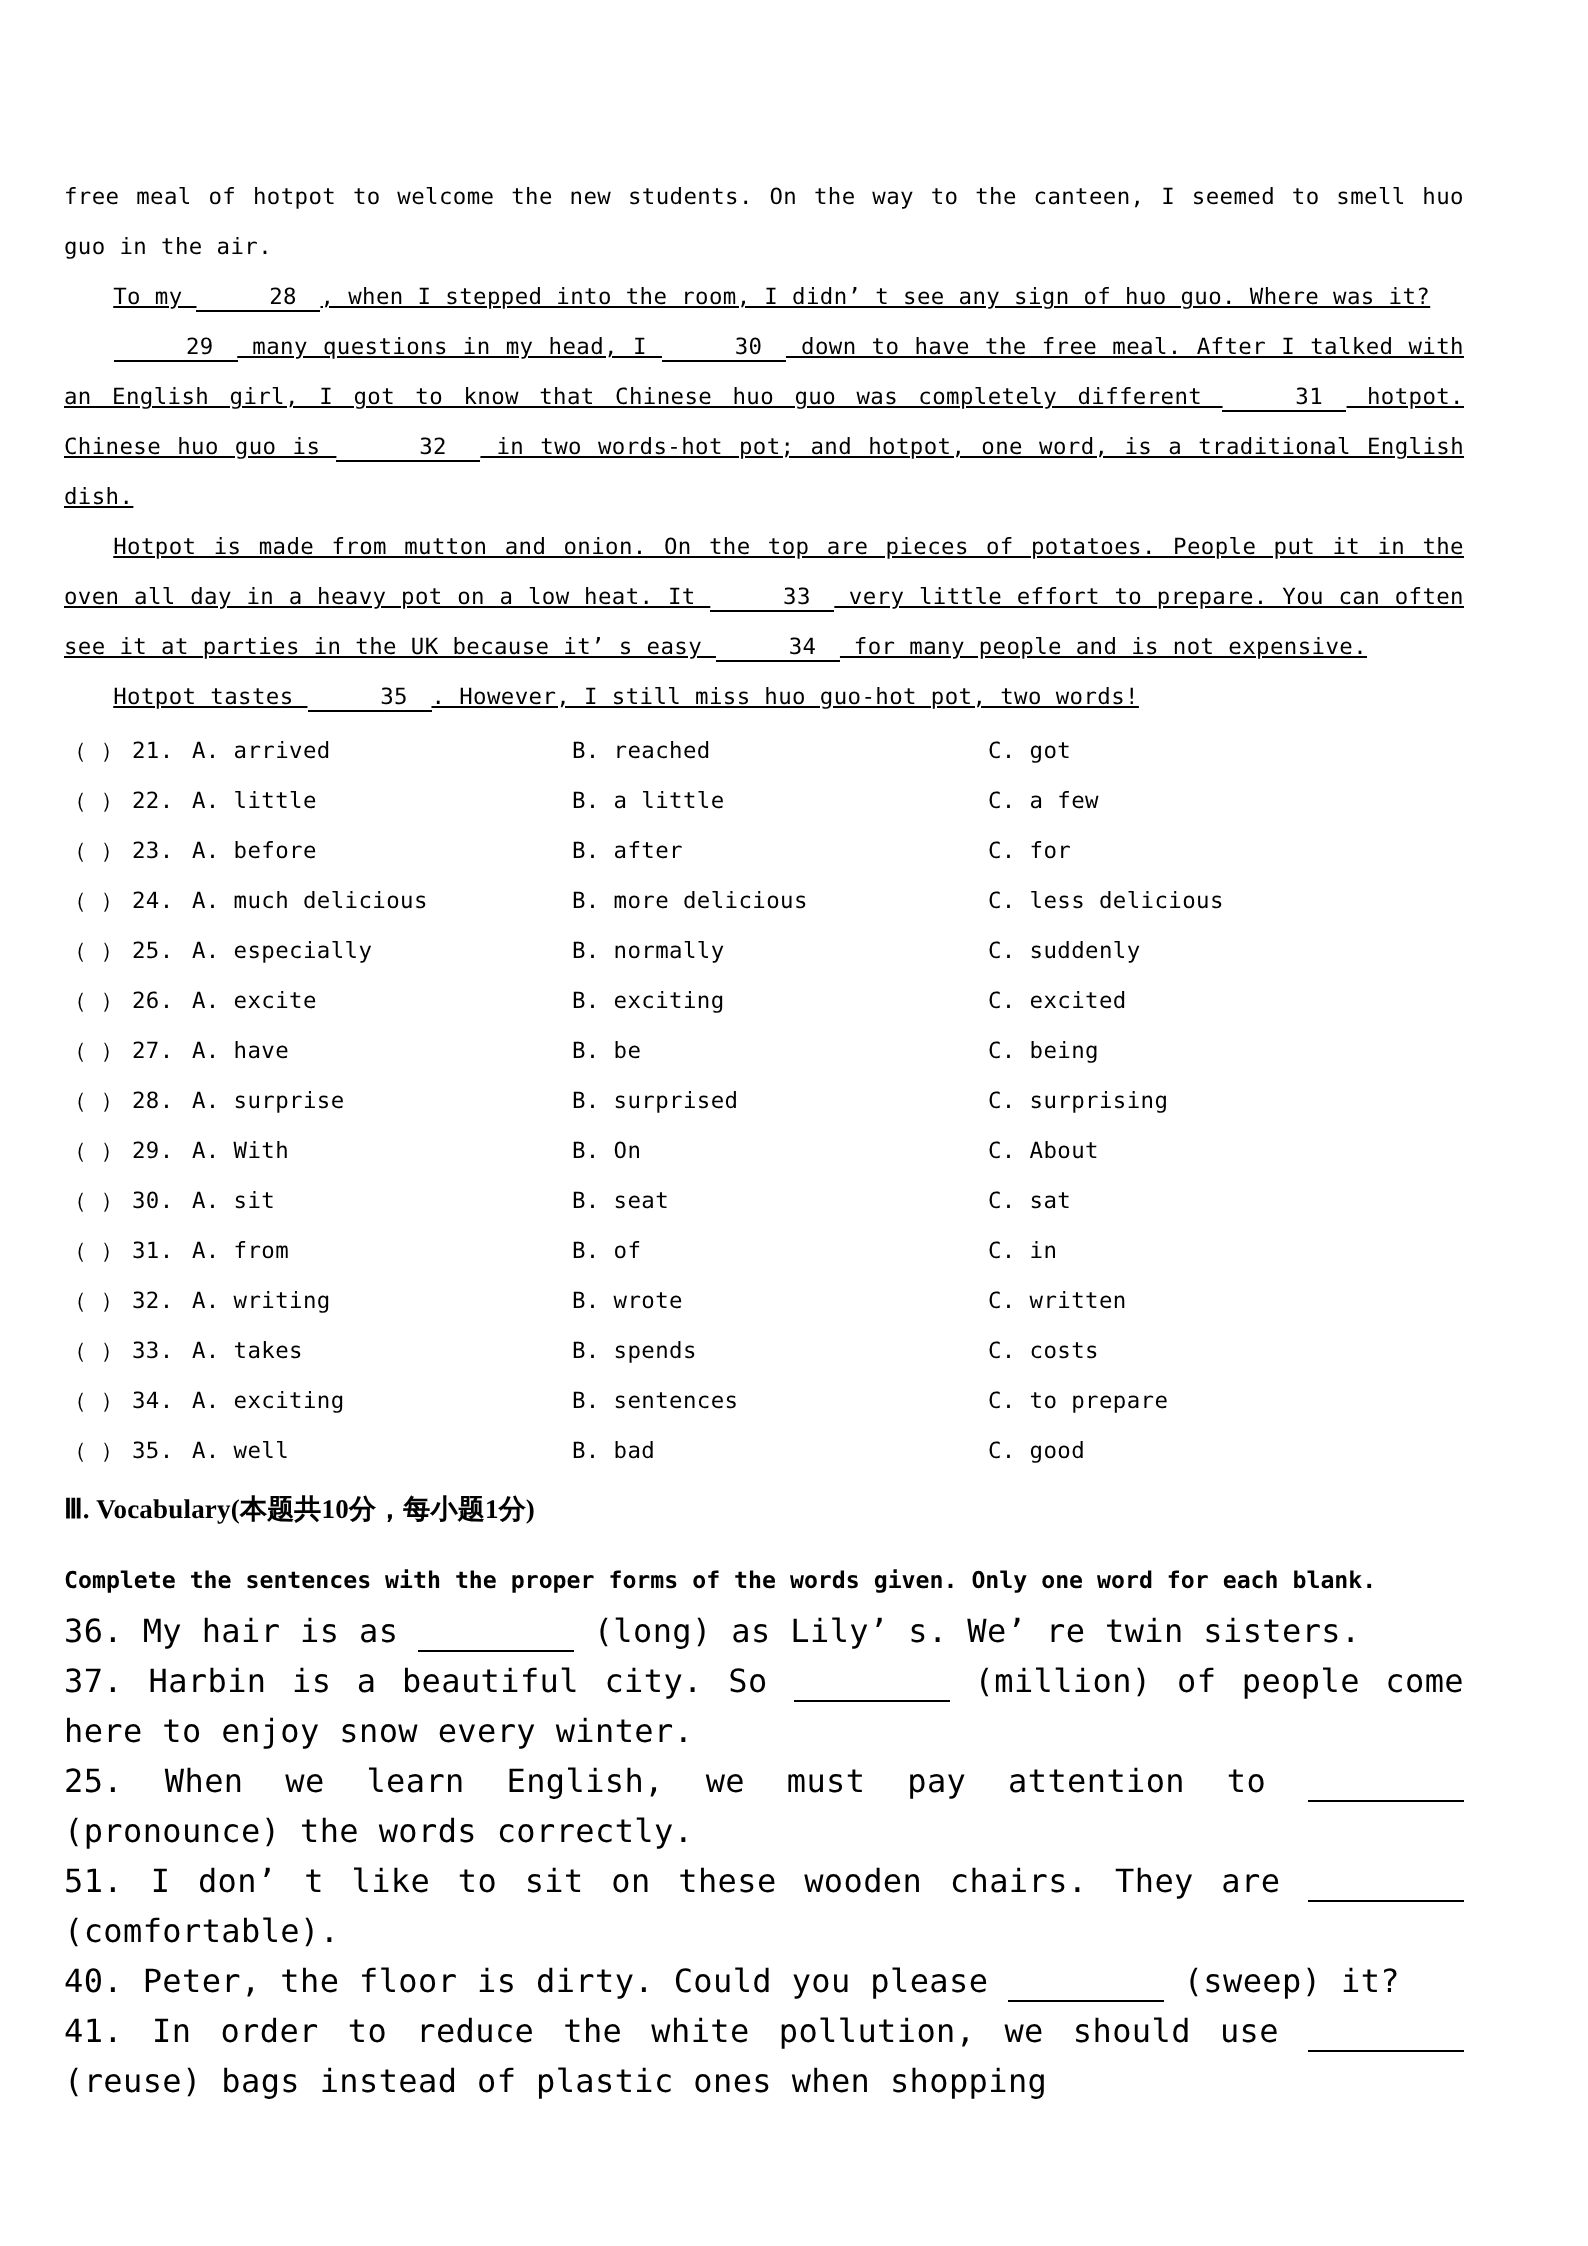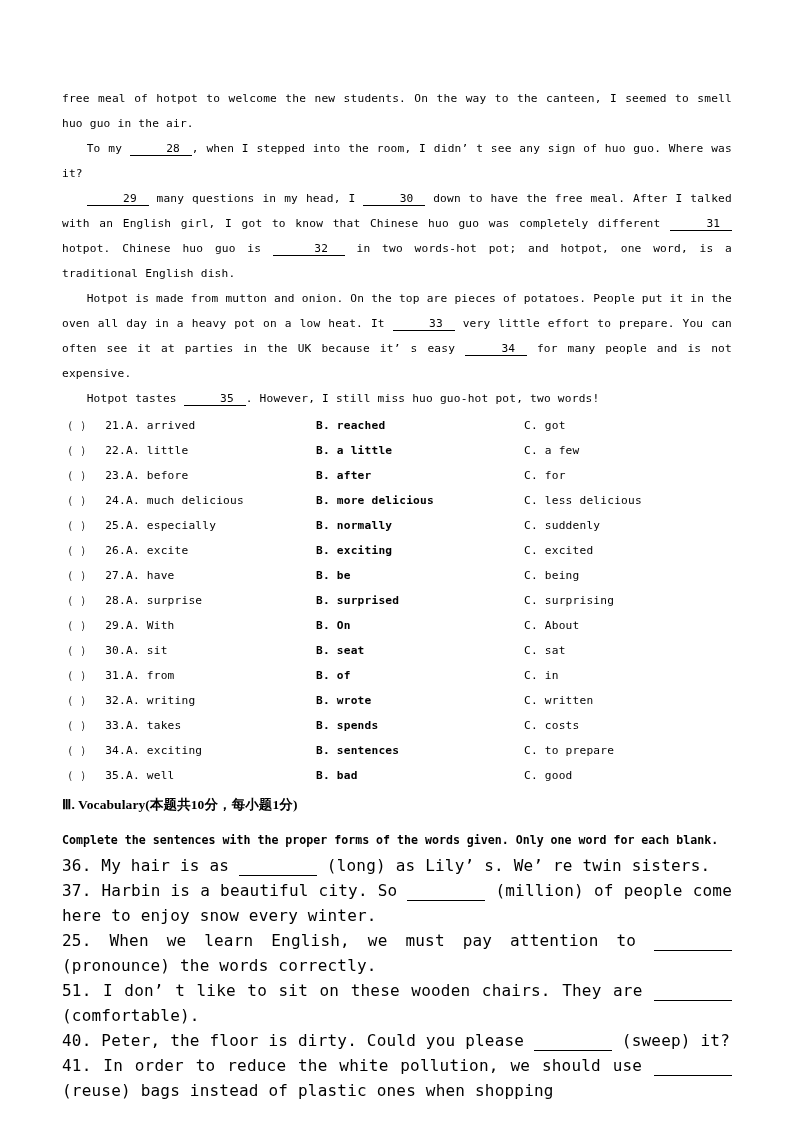--- a/index.html
+++ b/index.html
@@ -13,31 +13,31 @@
     font-family: "DejaVu Sans Mono", monospace;
     color: #000000;
     position: relative;
   }
   .page {
     position: absolute;
     left: 0; top: 0;
     width: 794px;
     height: 1123px;
     box-sizing: border-box;
-    padding: 86px 62px 40px 62px;
+    padding: 86px 62px 40px 32px;
   }
   .para {
     font-size: 11.2px;
     line-height: 25px;
     text-align: justify;
     text-justify: inter-word;
     margin: 0;
     letter-spacing: 0.2px;
   }
-  .indent { text-indent: 2.2em; }
+  .indent { text-indent: 2.2em; text-decoration: underline; }
   .blank {
     display: inline-block;
     border-bottom: 1px solid #000;
     text-align: center;
     vertical-align: baseline;
     line-height: 1.05;
   }
   .b-mid { min-width: 62px; }
   .b-wide { min-width: 72px; }
 
@@ -46,23 +46,23 @@
     margin-top: 2px;
   }
   .c-row {
     display: flex;
     font-size: 11.2px;
     line-height: 25px;
     letter-spacing: 0.2px;
     white-space: nowrap;
   }
   .c-paren { width: 34px; flex: 0 0 34px; }
-  .c-num   { width: 30px; flex: 0 0 30px; text-align: right; }
+  .c-num   { width: 30px; flex: 0 0 30px; text-align: left; }
   .c-a     { width: 190px; flex: 0 0 190px; }
-  .c-b     { width: 208px; flex: 0 0 208px; font-weight: bold; }
+  .c-b     { width: 208px; flex: 0 0 208px; }
   .c-c     { flex: 1 1 auto; }
 
   .sec-head {
     font-family: Liberation Serif, serif;
     font-weight: bold;
     font-size: 13.5px;
     line-height: 22px;
     margin: 6px 0 1px 0;
     letter-spacing: 0.1px;
   }

